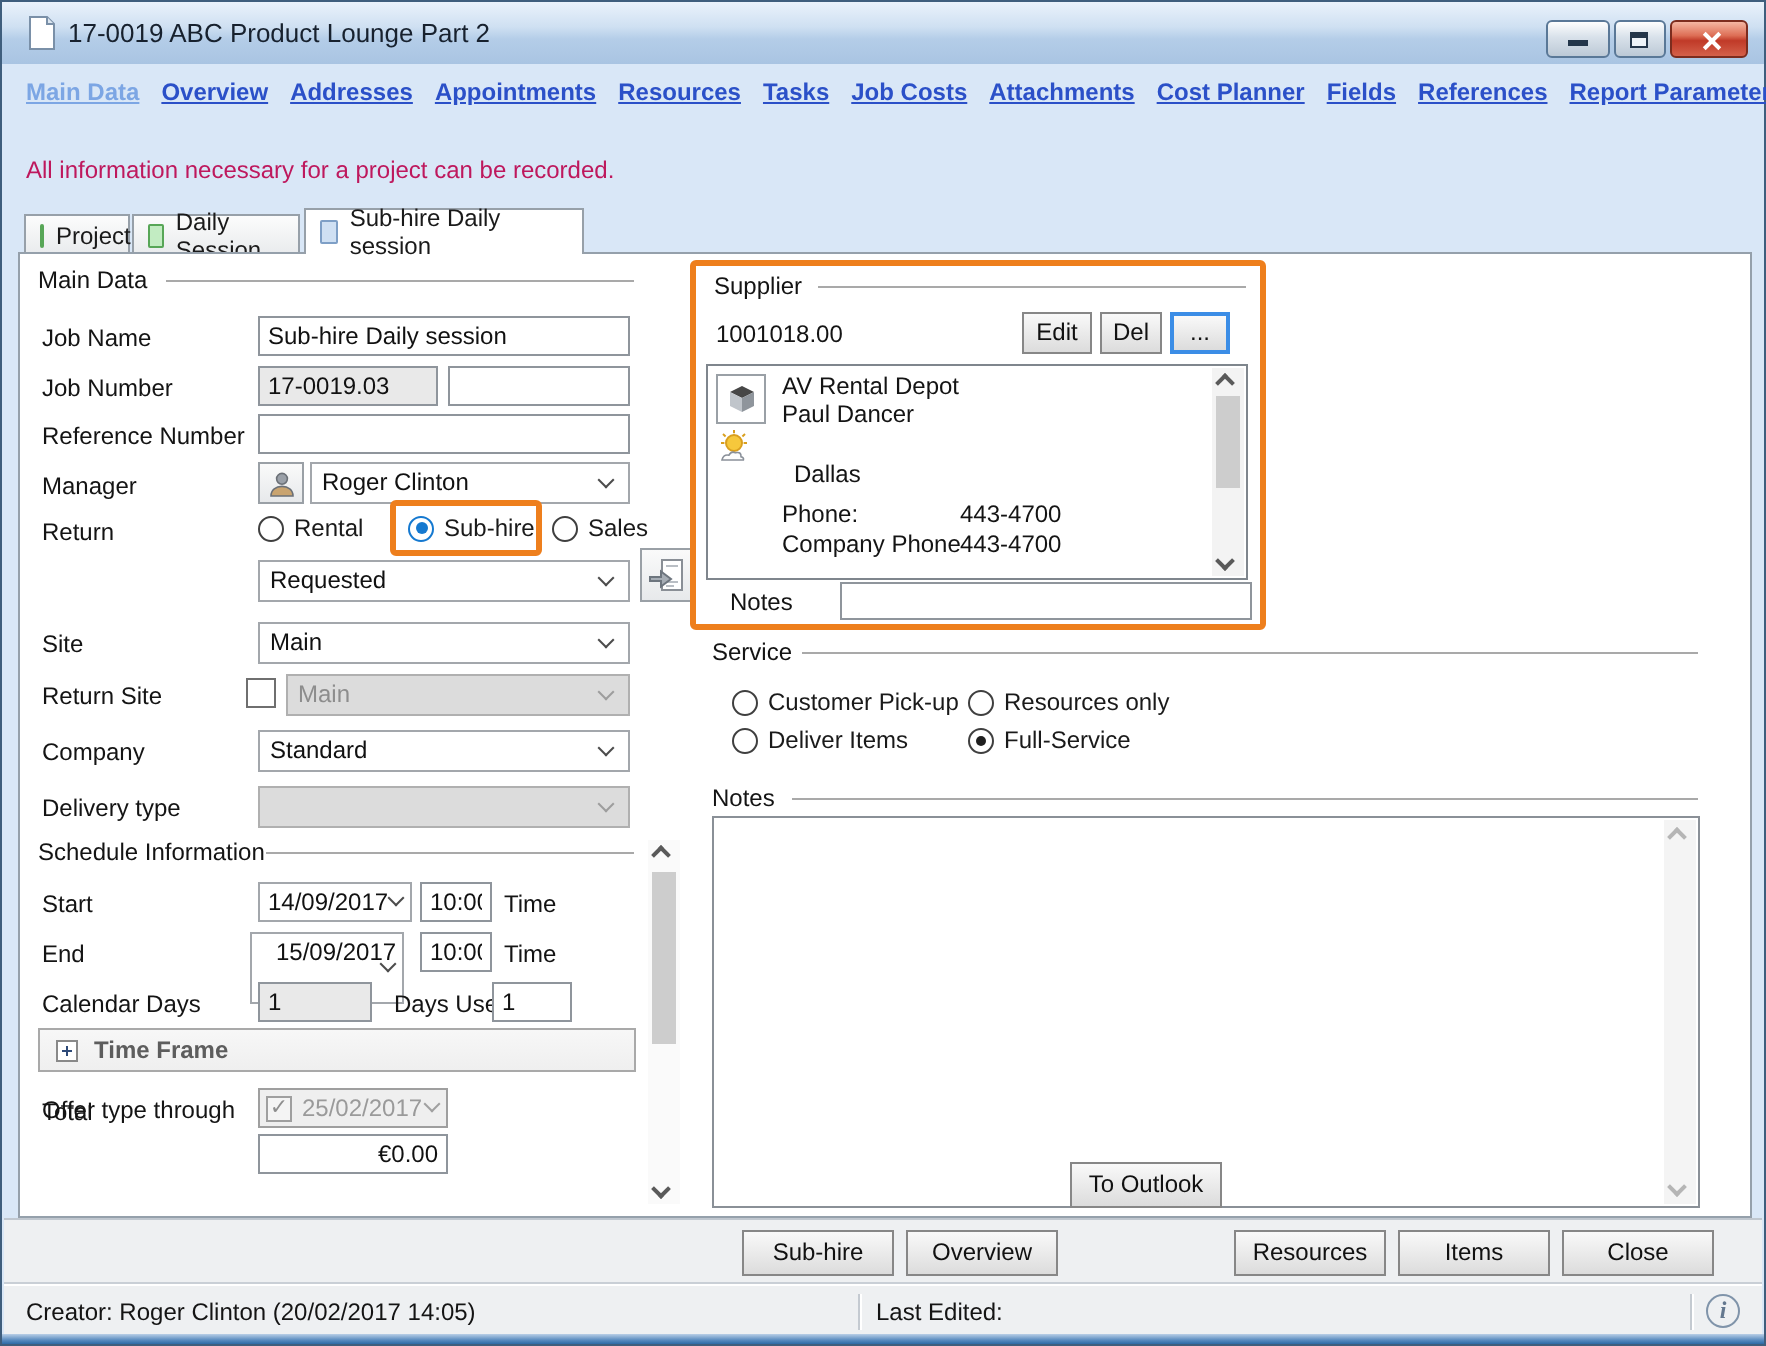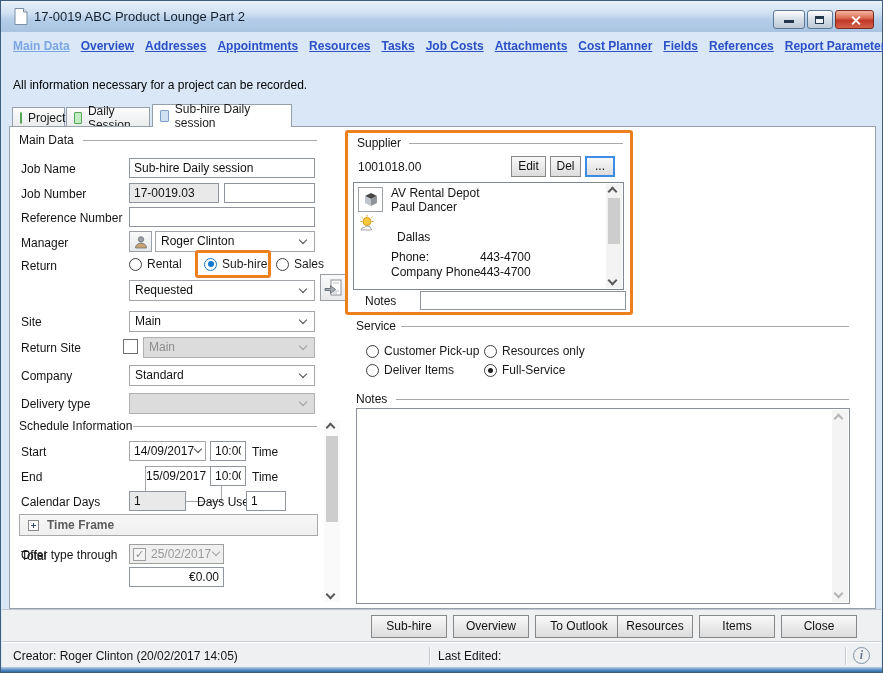--- a/index.html
+++ b/index.html
@@ -23,21 +23,21 @@
   .glyph-x::before, .glyph-x::after { content:""; position:absolute; left:5px; top:0; width:2px; height:11px; background:#fff; }
   .glyph-x::before { transform:rotate(45deg); } .glyph-x::after { transform:rotate(-45deg); }
 
   .frame-bottom { position:absolute; left:0; bottom:0; width:881px; height:5px;
     background:linear-gradient(#b9cfe7, #5a8cc0 60%, #2d6aa6); }
 
   
   .menubar { position:absolute; left:12px; top:38px; display:flex; gap:11px; white-space:nowrap; }
   .menu-link { font-weight:bold; text-decoration:underline; color:#2b50c8; font-size:12px; cursor:pointer; }
   .menu-link.active { color:#7ca6e4; }
-  .info-text { position:absolute; left:12px; top:77px; color:#000000; }
+  .info-text { position:absolute; left:12px; top:77px; color:#be185d; }
 
   
   .panel { position:absolute; left:8px; top:125px; width:867px; height:483px; background:#fff; border:1px solid #95a0ab; }
   .tab { position:absolute; display:flex; align-items:center; gap:6px; padding-left:7px;
     border:1px solid #97a0a9; border-bottom:none; background:linear-gradient(#fcfcfc,#e9ebed); font-size:12px; }
   .tab.active { background:#fff; z-index:3; }
   .tabsq { width:9px; height:12px; border:1px solid #57a657; background:#c2ecc2; border-radius:1px; }
   .tabsq.blue { border-color:#7e9fc6; background:#cfe0f3; }
 
   
@@ -246,21 +246,21 @@
 
   <span class="lbl" style="left:20px;top:444px">Start</span>
   <div class="combo" style="left:128px;top:440px;width:77px;height:20px;padding-left:4px">
     <span>14/09/2017</span>
     <span class="chev" style="right:4px"></span>
   </div>
   <input class="tb" style="left: 209px; top: 440px; width: 36px; height: 20px;" value="10:00">
   <span class="lbl" style="left:251px;top:444px">Time</span>
 
   <span class="lbl" style="left:20px;top:469px">End</span>
-  <div class="combo" style="left:144px;top:465px;width:77px;height:36px;padding-left:0">
+  <div class="combo" style="left:124px;top:465px;width:77px;height:36px;padding-left:12px">
     <span>15/09/2017</span>
     <span class="chev" style="right:4px"></span>
   </div>
   <input class="tb" style="left: 209px; top: 465px; width: 36px; height: 20px;" value="10:00">
   <span class="lbl" style="left:251px;top:469px">Time</span>
 
   <span class="lbl" style="left:20px;top:494px">Calendar Days</span>
   <input class="tb ro" style="left: 128px; top: 490px; width: 57px; height: 20px;" readonly="" value="1">
   <span class="lbl" style="left:196px;top:494px">Days Used</span>
   <input class="tb" style="left: 245px; top: 490px; width: 40px; height: 20px;" value="1">
@@ -358,21 +358,21 @@
   <div class="textarea" style="left:355px;top:407px;width:494px;height:196px">
     <div class="sb light" style="right:1px;top:1px;width:16px;height:192px;background:#f4f4f4">
       <span class="chev-up" style="top:5px"></span>
       <span class="chev-down" style="bottom:5px"></span>
     </div>
   </div>
 
   <div class="footer-band"></div>
   <div class="btn" style="left:370px;top:614px;width:76px;height:23px;line-height:21px">Sub-hire</div>
   <div class="btn" style="left:452px;top:614px;width:76px;height:23px;line-height:21px">Overview</div>
-  <div class="btn" style="left:534px;top:614px;width:88px;height:23px;line-height:21px">To Outlook</div>
+  <div class="btn" style="left:534px;top:580px;width:76px;height:23px;line-height:21px">To Outlook</div>
   <div class="btn" style="left:616px;top:614px;width:76px;height:23px;line-height:21px">Resources</div>
   <div class="btn" style="left:698px;top:614px;width:76px;height:23px;line-height:21px">Items</div>
   <div class="btn" style="left:780px;top:614px;width:76px;height:23px;line-height:21px">Close</div>
 
   <div class="statusbar">
     <span class="lbl" style="left:11px;top:6px">Creator: Roger Clinton (20/02/2017 14:05)</span>
     <span class="vsep" style="left:427px"></span>
     <span class="lbl" style="left:436px;top:6px">Last Edited:</span>
     <span class="vsep" style="left:843px"></span>
     <span class="info-icon" style="left:851px;top:4px"></span>

